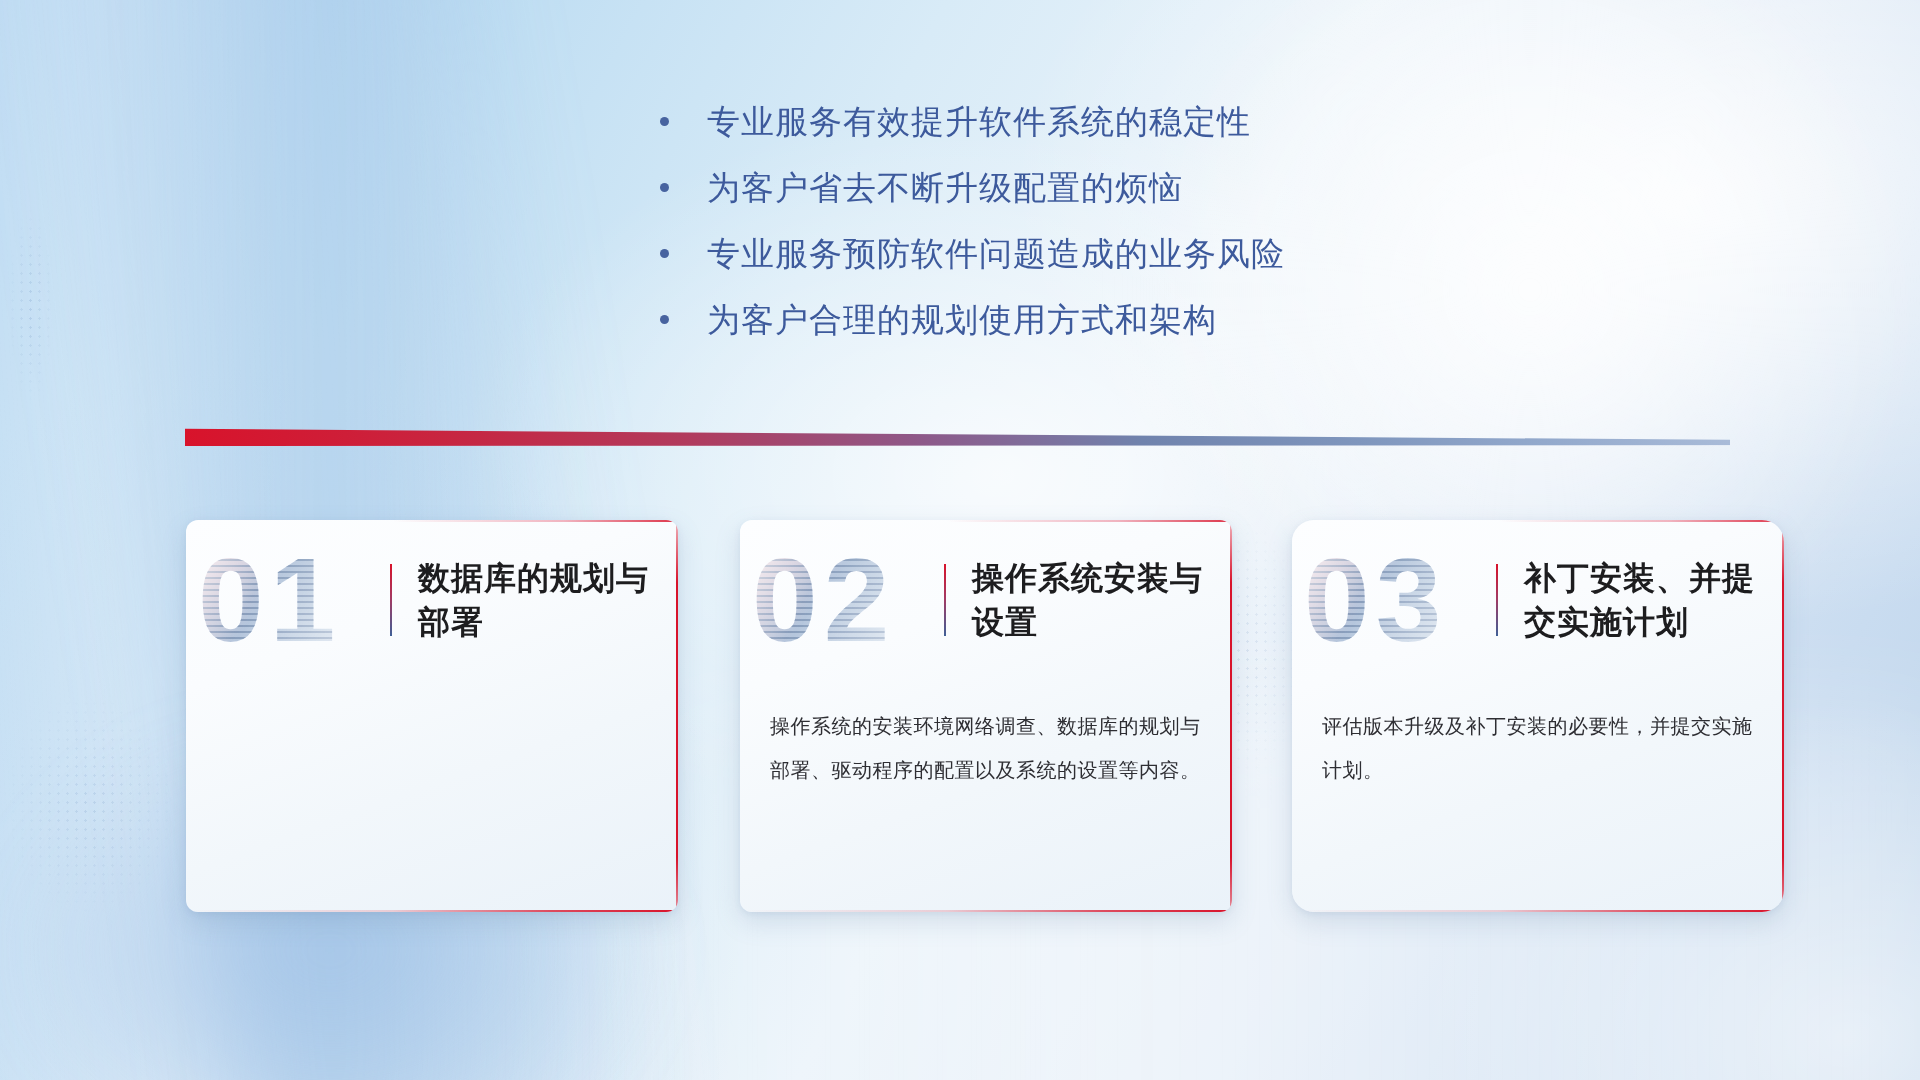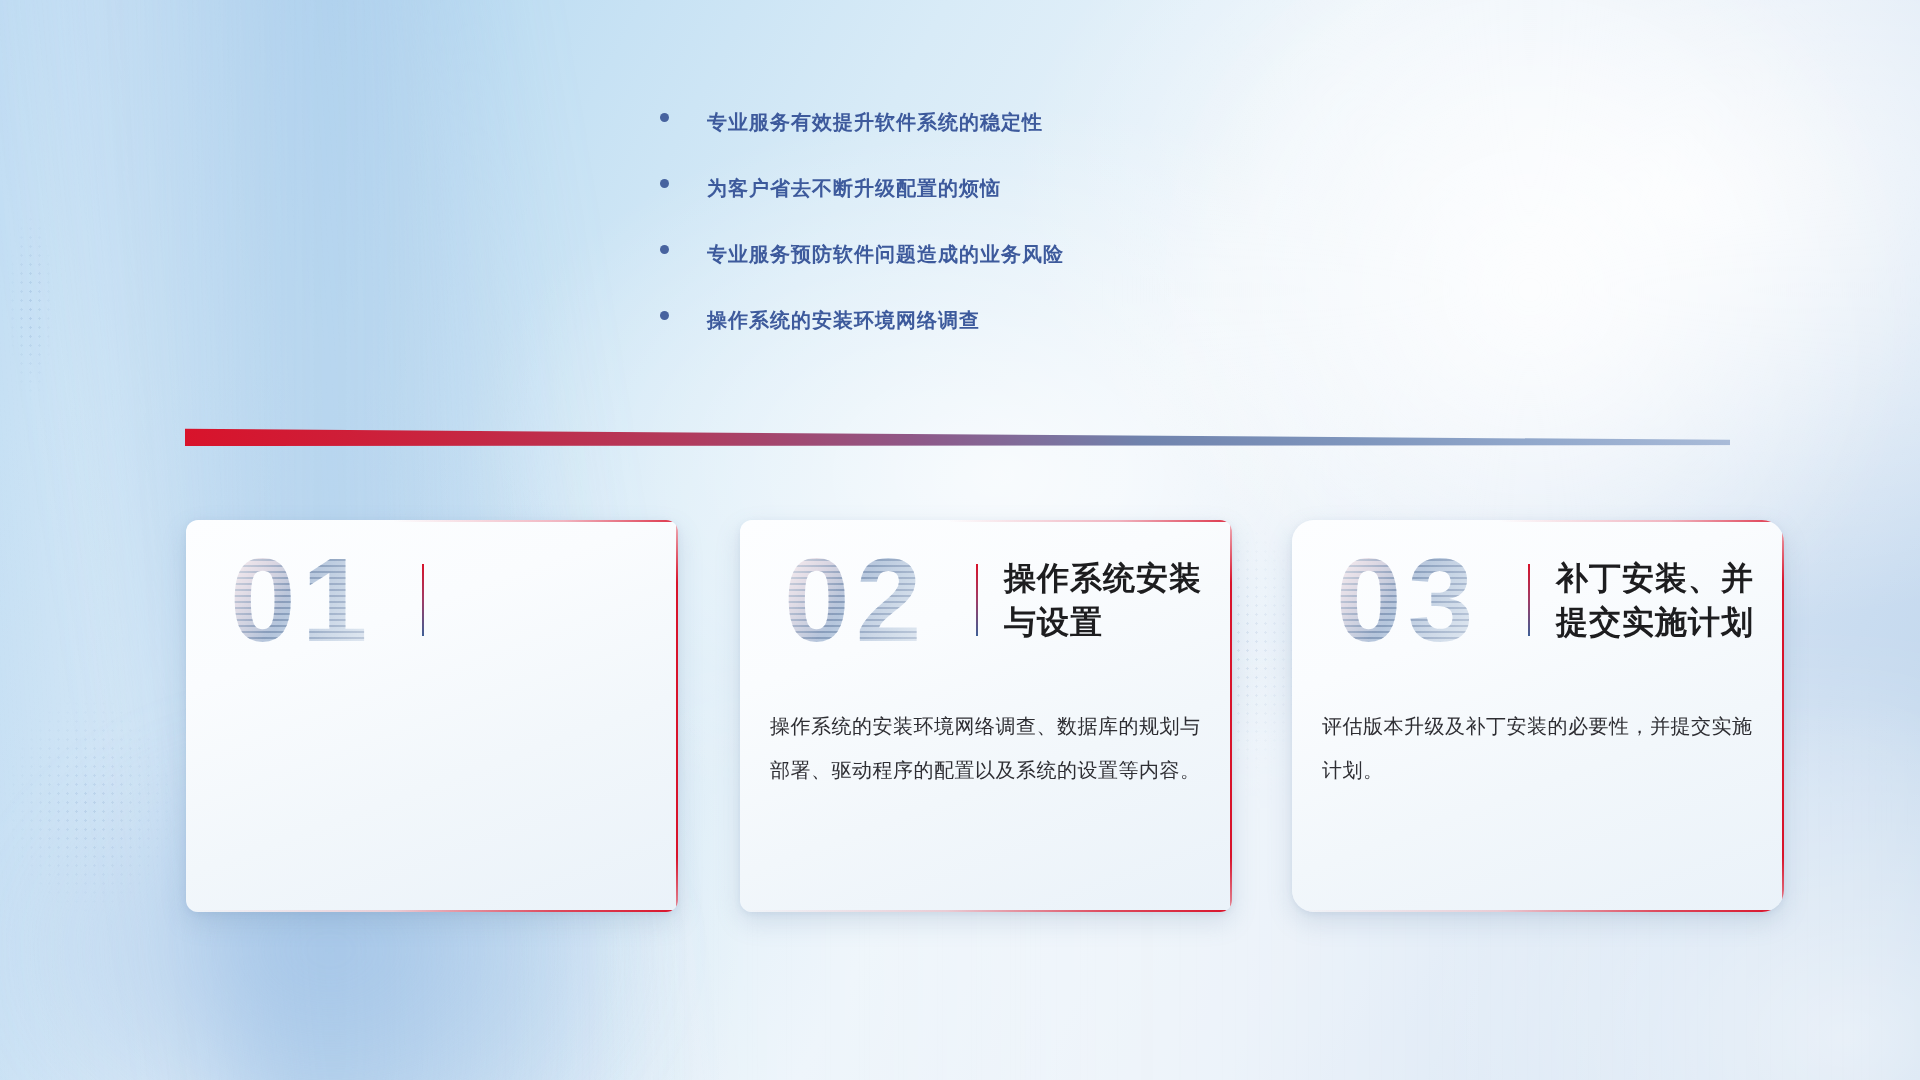--- a/index.html
+++ b/index.html
@@ -78,25 +78,25 @@
     width: 9px;
     height: 9px;
     border-radius: 50%;
     background: #47639f;
     flex: 0 0 auto;
     position: relative;
     top: -7px;
     margin-right: 38px;
   }
   .bullet-text {
-    font-size: 20px;
+    font-size: 33px;
     line-height: 36px;
     color: #3d5a9c;
     letter-spacing: 1px;
-    font-weight: 700;
+    font-weight: 400;
     white-space: nowrap;
   }
 
   
   .divider-wrap {
     position: absolute;
     left: 185px;
     top: 424px;
     width: 1545px;
     height: 22px;
@@ -179,21 +179,21 @@
     height: 2px;
     background: linear-gradient(90deg, rgba(255,255,255,0) 0%, rgba(232,120,140,0.55) 60%, rgba(216,19,43,0.85) 100%);
     border-top-right-radius: 12px;
   }
 
   .card-head {
     position: relative;
     height: 160px;
     display: flex;
     align-items: center;
-    padding-left: 44px;
+    padding-left: 12px;
   }
 
   
   .ghost-num {
     position: relative;
     width: 186px;
     height: 118px;
     flex: 0 0 auto;
     font-size: 118px;
     line-height: 118px;
@@ -281,38 +281,39 @@
     <div class="bullet-row">
       <span class="bullet-dot"></span>
       <span class="bullet-text">为客户省去不断升级配置的烦恼</span>
     </div>
     <div class="bullet-row">
       <span class="bullet-dot"></span>
       <span class="bullet-text">专业服务预防软件问题造成的业务风险</span>
     </div>
     <div class="bullet-row">
       <span class="bullet-dot"></span>
-      <span class="bullet-text">操作系统的安装环境网络调查</span>
+      <span class="bullet-text">为客户合理的规划使用方式和架构</span>
     </div>
   </div>
 
   <div class="divider-wrap">
     <div class="divider-glow"></div>
     <div class="divider"></div>
   </div>
 
   <div class="cards">
 
     <div class="card card-1">
       <div class="card-edge-topglow"></div>
       <div class="card-edge-right"></div>
       <div class="card-edge-bottom"></div>
       <div class="card-head">
         <div class="ghost-num">01</div>
         <div class="card-rule"></div>
+        <div class="card-title">数据库的规划与部署</div>
       </div>
     </div>
 
     <div class="card card-2">
       <div class="card-edge-topglow"></div>
       <div class="card-edge-right"></div>
       <div class="card-edge-bottom"></div>
       <div class="card-head">
         <div class="ghost-num">02</div>
         <div class="card-rule"></div>

